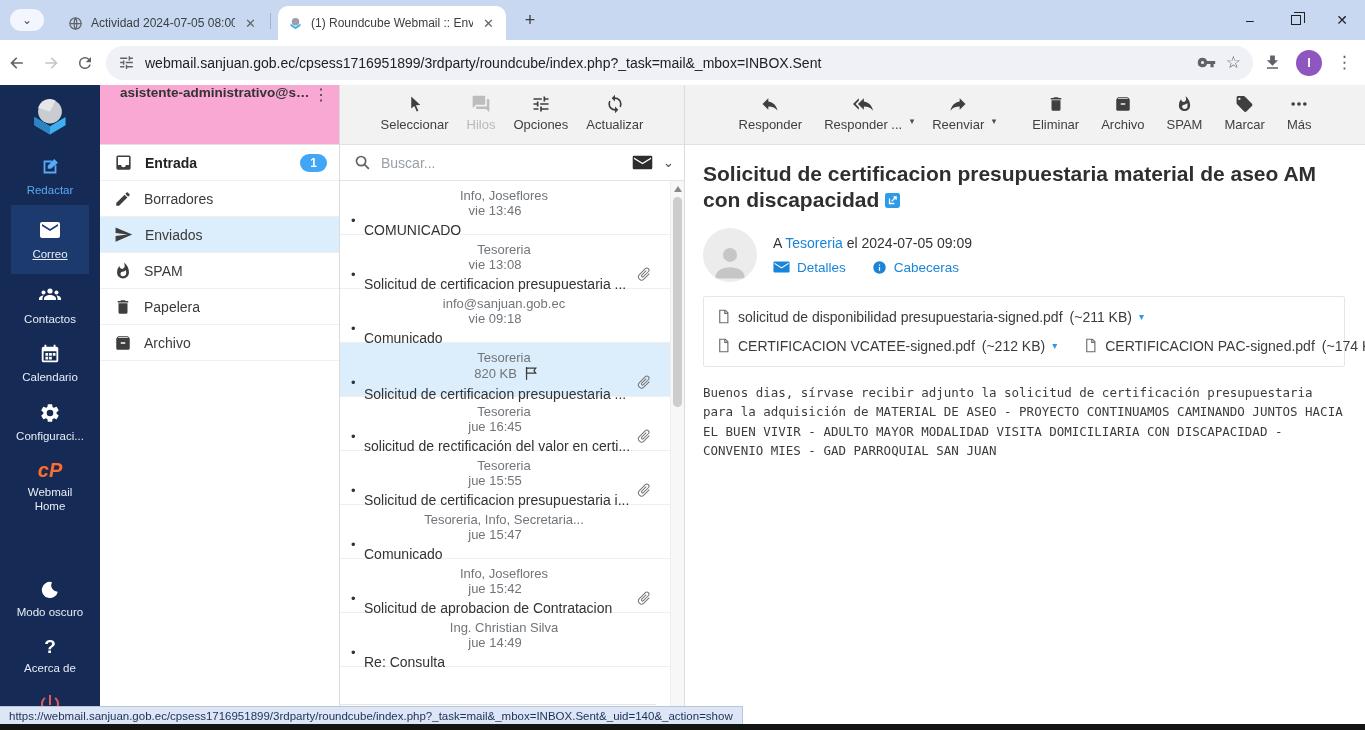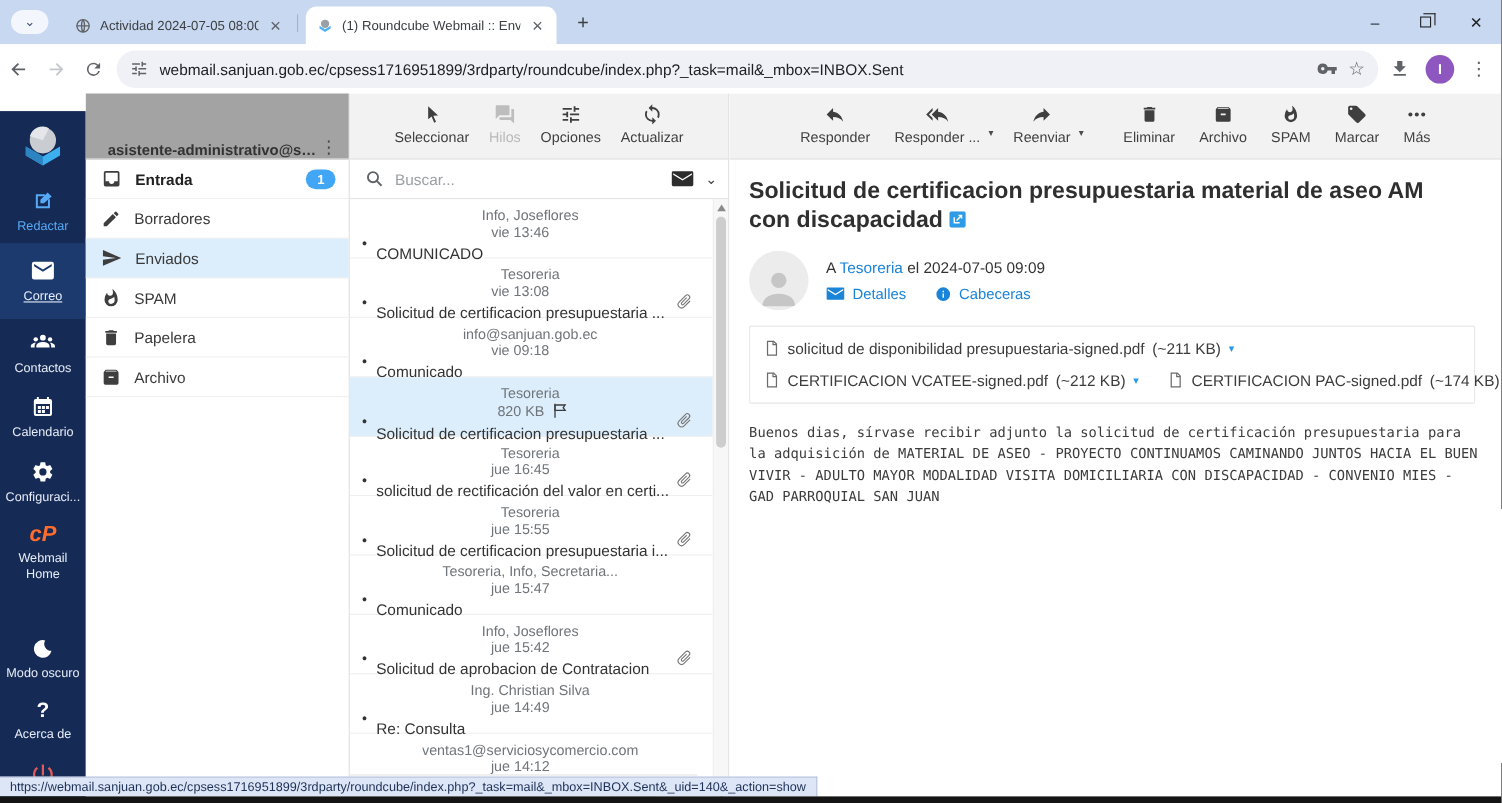--- a/index.html
+++ b/index.html
@@ -26,31 +26,31 @@
   .omnibox { flex:1; height:34px; margin:0 10px 0 4px; background:#eff1f6; border-radius:17px; display:flex; align-items:center; padding:0 12px; gap:10px; }
   .omnibox .url { flex:1; font-size:14px; color:#202124; white-space:nowrap; overflow:hidden; }
   .chrome-right { display:flex; align-items:center; gap:14px; padding-right:12px; }
   .avatar-chip { width:26px; height:26px; border-radius:50%; background:#8e57c0; color:#fff; display:flex; align-items:center; justify-content:center; font-size:13px; font-weight:bold; }
   .glyph { color:#5f6368; }
 
   
   .app { position:absolute; left:0; top:85px; width:100%; height:645px; display:flex; }
 
   
-  .nav { width:78px; background:#152a54; color:#e7edf8; display:flex; flex-direction:column; align-items:center; flex-shrink:0;margin-top:16px; }
+  .nav { width:100px; background:#152a54; color:#e7edf8; display:flex; flex-direction:column; align-items:center; flex-shrink:0; }
   .nav-logo { margin:10px 0 6px; }
   .nav-item { width:78px; padding:9px 2px 8px; display:flex; flex-direction:column; align-items:center; gap:5px; font-size:11.5px; text-align:center; line-height:1.25; }
   .nav-item.compose { color:#57aaf5; }
   .nav-item.active { background:#1d3a6e; padding:13px 2px 12px;text-decoration:underline; }
   .nav-spacer { flex:1; }
   .cp-logo { font-family:"Liberation Sans",sans-serif; font-style:italic; font-weight:bold; font-size:20px; color:#ff6c2c; line-height:20px; }
 
   
   .folders { width:240px; border-right:1px solid #dcdcdc; background:#fff; flex-shrink:0; display:flex; flex-direction:column; }
-  .folders-head { height:60px; background:#a3a3a3; border-bottom:1px solid #e2e2e2; display:flex; align-items:flex-end; padding:0 10px 0 20px; }
+  .folders-head { height:60px; background:#f9a8d4; border-bottom:1px solid #e2e2e2; display:flex; align-items:flex-start; padding:0 10px 0 20px; }
   .folders-head .acct { flex:1; font-size:13.5px; font-weight:bold; color:#333; white-space:nowrap; overflow:hidden; }
   .folder { height:36px; display:flex; align-items:center; gap:12px; padding:0 12px 0 14px; border-bottom:1px solid #f0f0f0; font-size:14px; color:#3a3a3a; }
   .folder .flabel { flex:1; }
   .folder.sel { background:#dcedfb; }
   .folder.unread .flabel { font-weight:bold; color:#222; }
   .badge { background:#41a6f5; color:#fff; font-size:12px; font-weight:bold; border-radius:10px; padding:2px 10px; }
 
   
   .list { width:345px; border-right:1px solid #dcdcdc; background:#fff; flex-shrink:0; position:relative; overflow:hidden; }
   .list-toolbar { height:60px; background:#f2f2f2; border-bottom:1px solid #e2e2e2; display:flex; align-items:flex-start; justify-content:center; gap:14px; padding-top:9px; }
@@ -506,26 +506,20 @@
           <div class="mline1">
               <span class="mfrom">Ing. Christian Silva</span>
               <span class="mmeta">jue 14:49</span>
             </div>
           <span class="mdot">•</span>
           <div class="mline2">
               <span class="msub">Re: Consulta</span>
             </div>
         </div>
 
-        <div class="mrow">
-          <div class="mline1">
-              <span class="mfrom">ventas1@serviciosycomercio.com</span>
-              <span class="mmeta">jue 14:12</span>
-            </div>
-        </div>
 
         <div class="list-footer">
           <span>
               <svg width="14" height="14" viewBox="0 0 24 24" fill="#9a9a9a">
                 <circle cx="12" cy="12" r="9"></circle>
               </svg>
             </span>
           <span class="lf-box"></span>
           <span class="lf-chev">««</span>
         </div>

